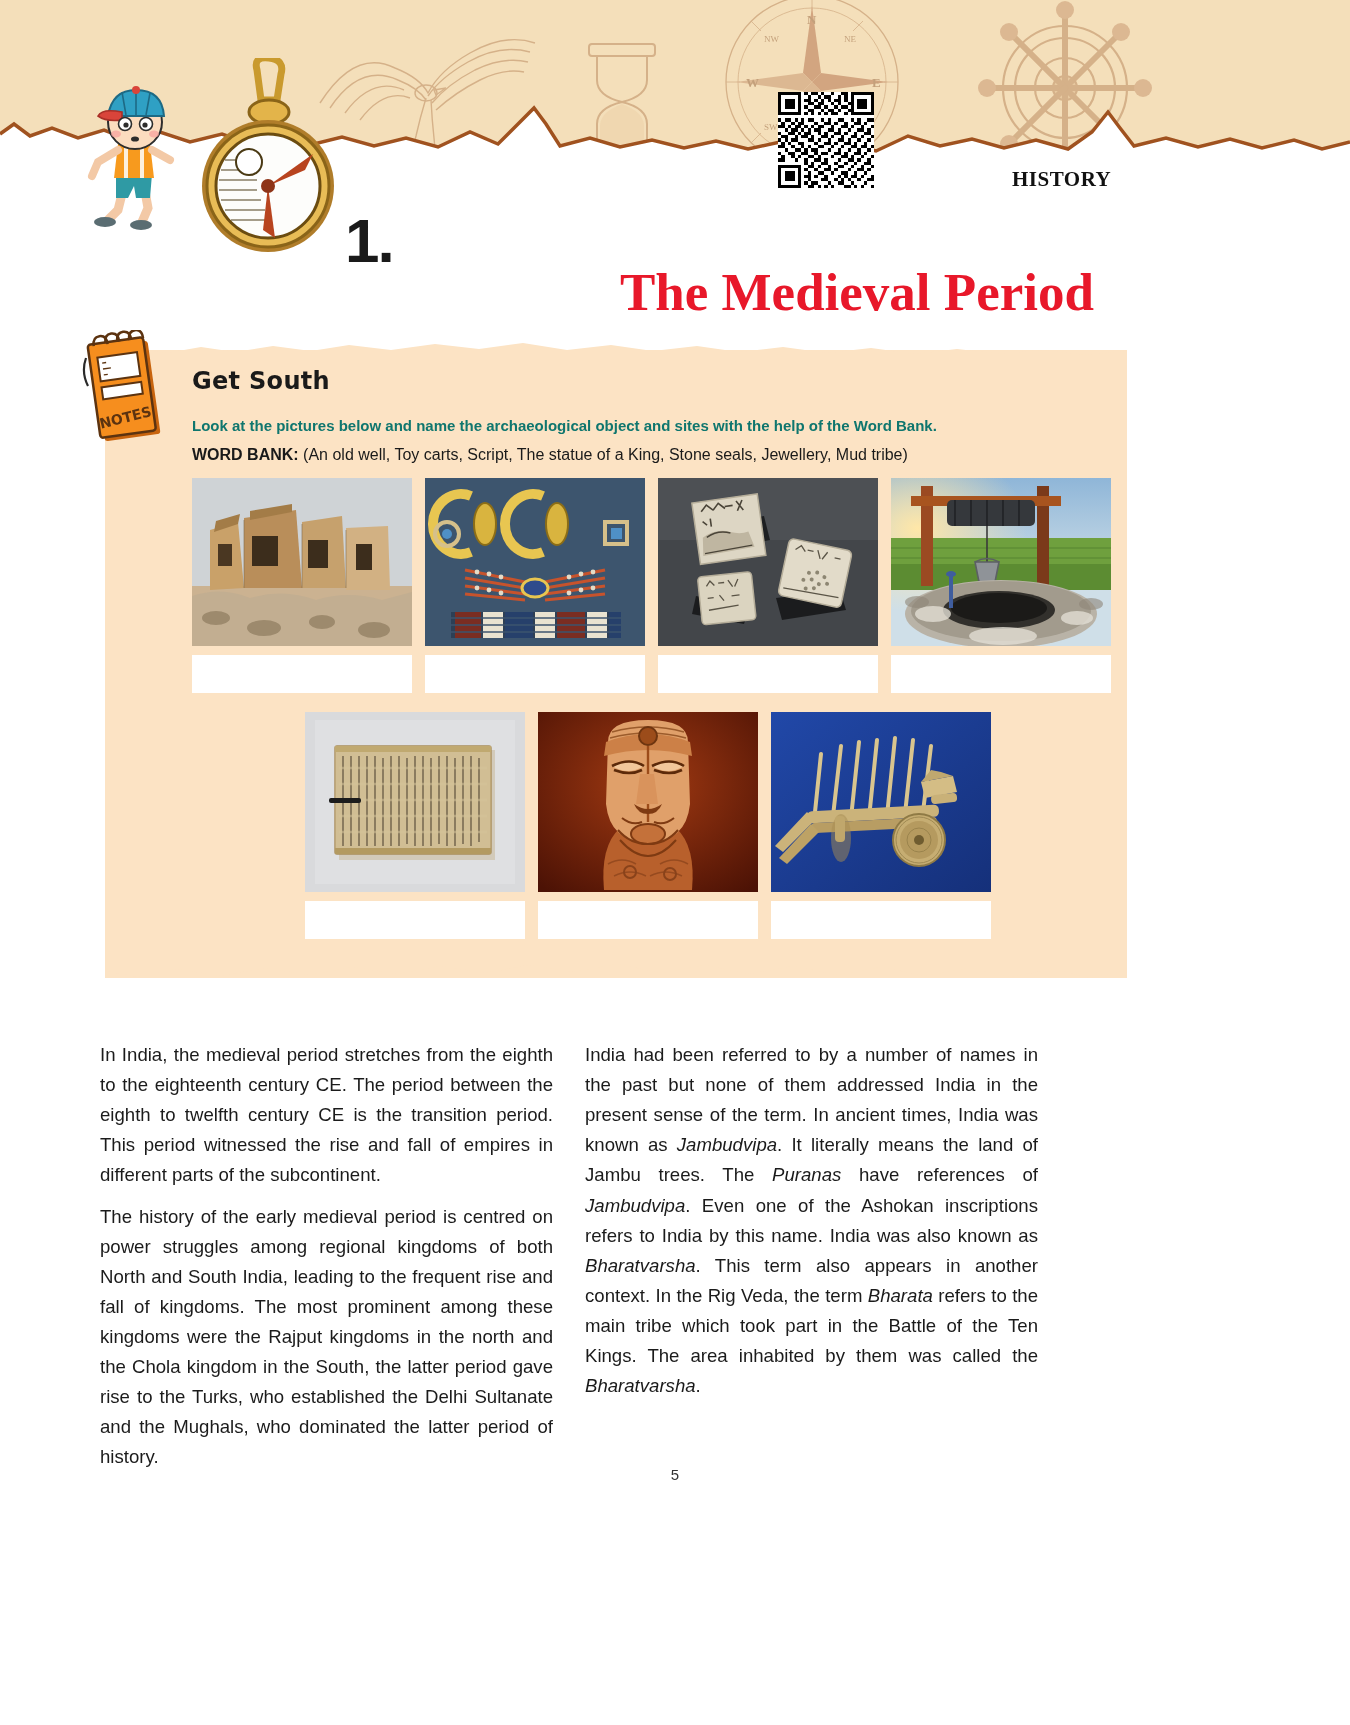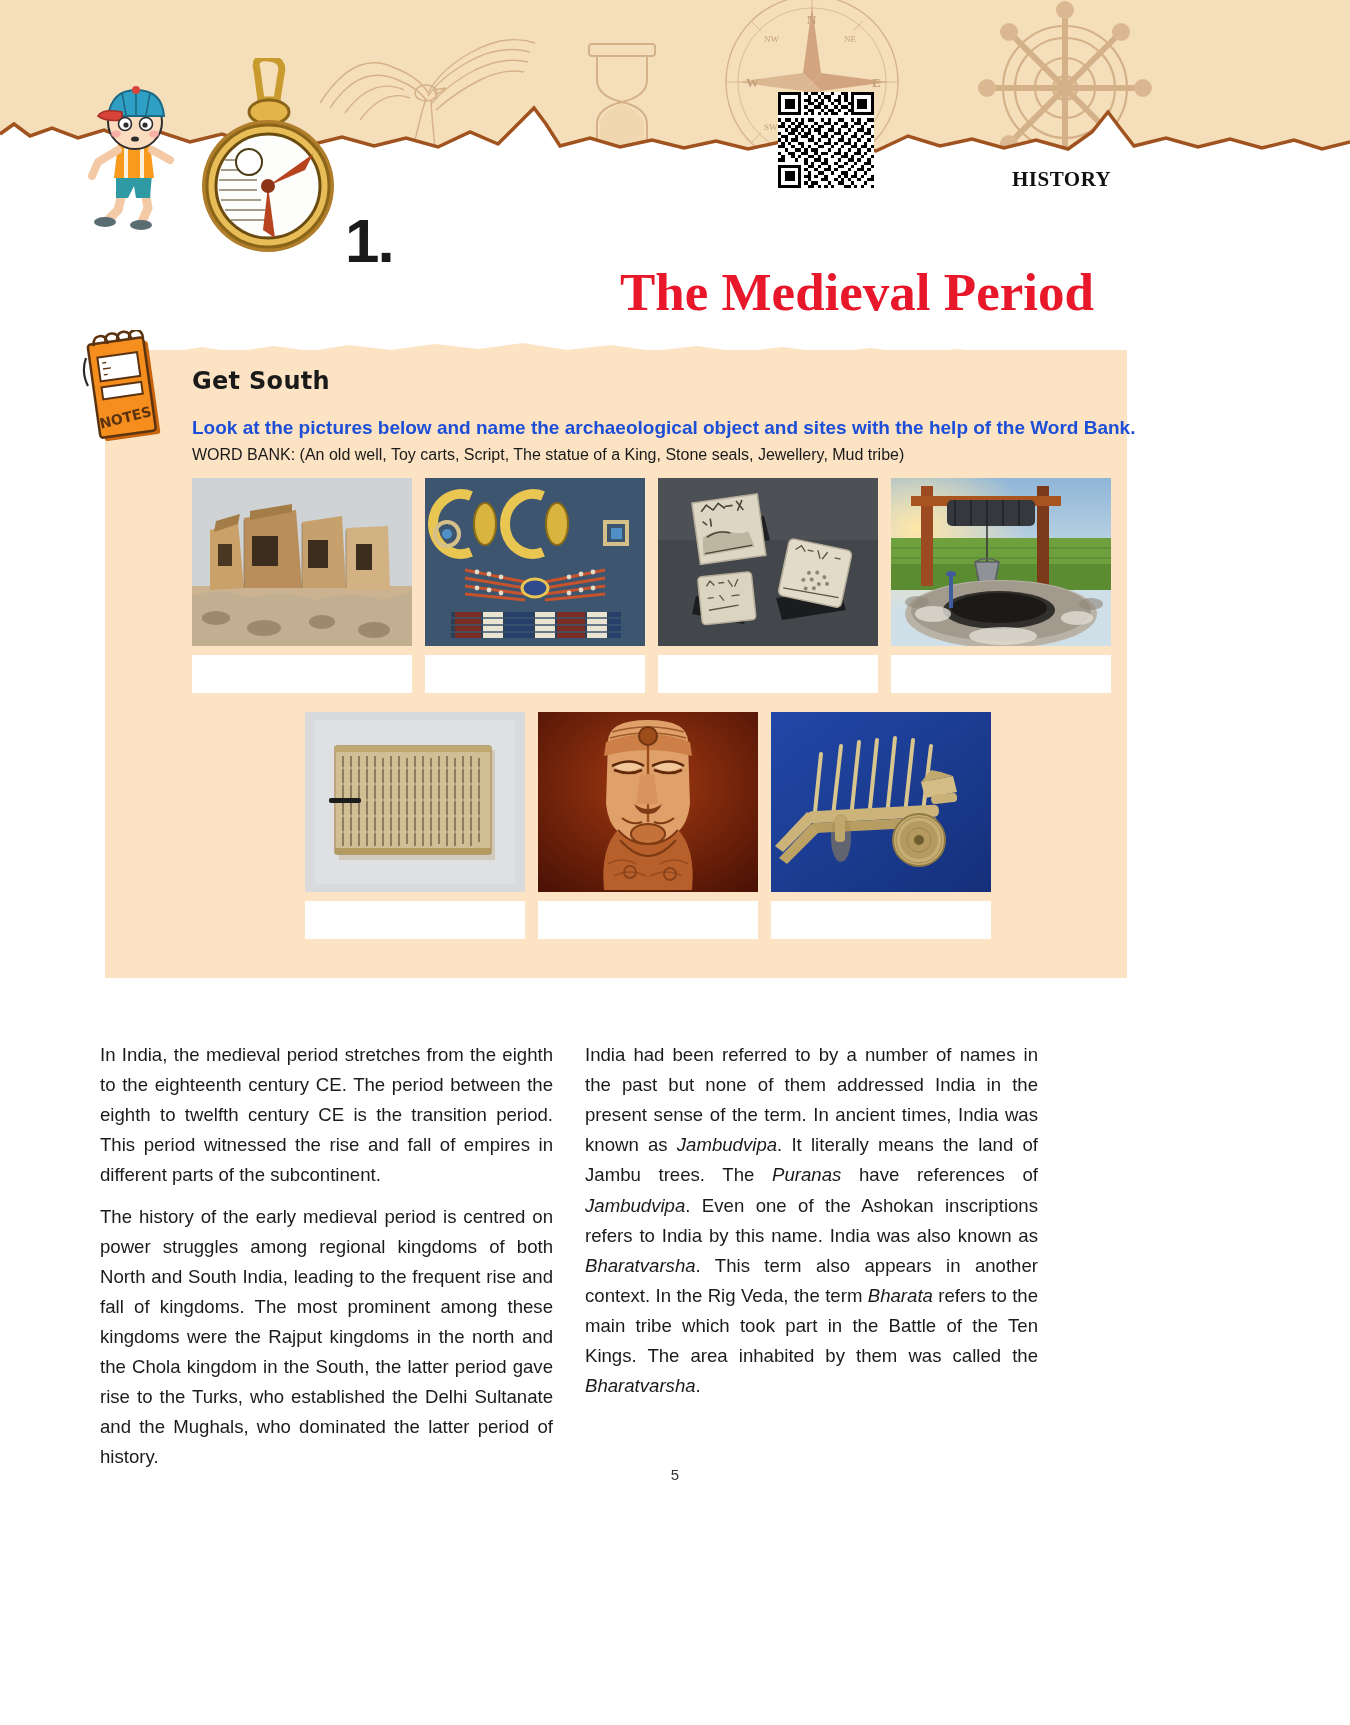--- a/index.html
+++ b/index.html
@@ -104,37 +104,37 @@
     font-size: 24px;
     color: #1a1a1a;
     letter-spacing: 0.3px;
     z-index: 4;
   }
 
   .instruction {
     position: absolute;
     left: 192px; top: 417px;
     width: 930px;
-    font-size: 19px;
+    font-size: 15px;
     font-weight: bold;
-    color: #1d4ed8;
+    color: #0f766e;
     z-index: 4;
     white-space: nowrap;
   }
 
   .wordbank {
     position: absolute;
     left: 192px; top: 446px;
     width: 930px;
     font-size: 16px;
     color: #1a1a1a;
     z-index: 4;
     white-space: nowrap;
   }
-  .wordbank b { font-weight: normal; margin-top: 23px; }
+  .wordbank b { font-weight: bold; margin-top: 23px; }
 
   
   .img-row { position: absolute; z-index: 4; display: flex; }
   .row1 { left: 192px; top: 478px; gap: 13px; }
   .row2 { left: 305px; top: 712px; gap: 13px; }
 
   .img-cell { display: flex; flex-direction: column; }
   .photo {
     width: 220px; height: 168px;
     position: relative;

